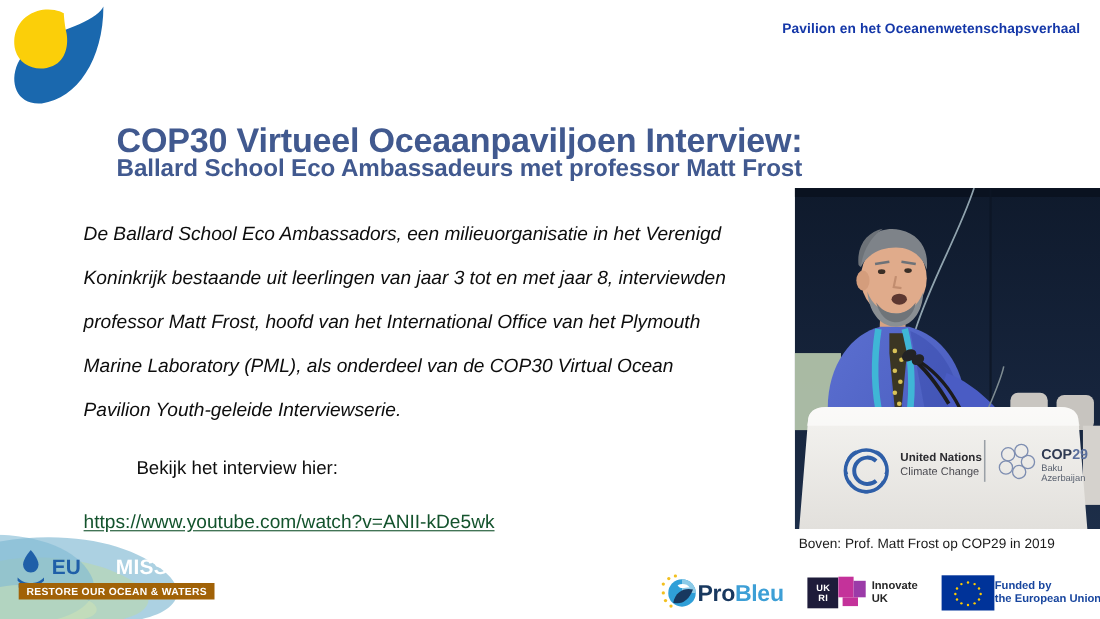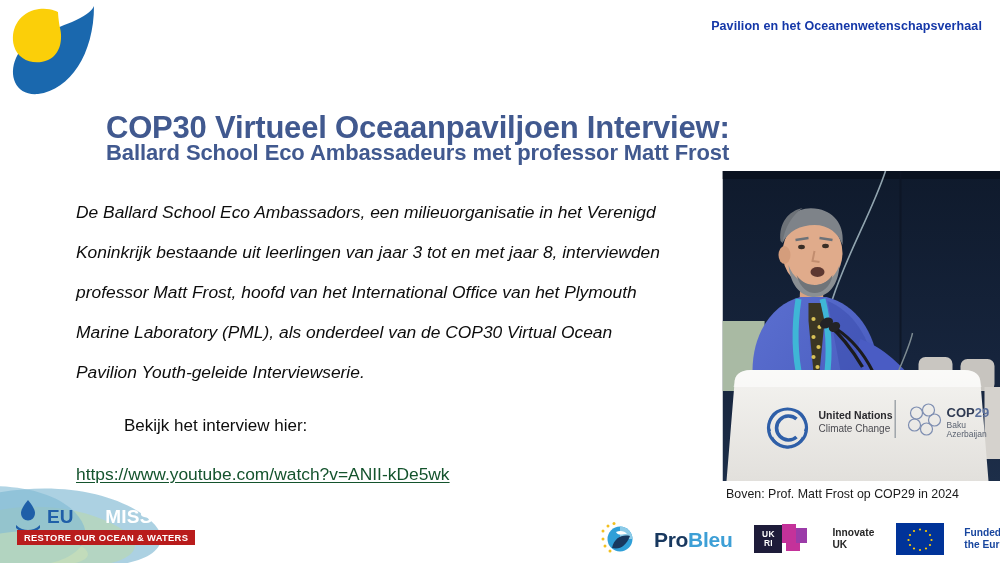--- a/index.html
+++ b/index.html
@@ -133,21 +133,21 @@
     font-weight: bold;
     letter-spacing: 0.2px;
     white-space: nowrap;
   }
   .eum-eu { color: #1f5fa8; }
   .eum-missions { color: #ffffff; margin-left: 26px; }
   .eum-tag {
     position: absolute;
     left: 17px;
     top: 44px;
-    background: #b91c1c;
+    background: #a16207;
     color: #ffffff;
     font-size: 9.4px;
     font-weight: bold;
     letter-spacing: 0.3px;
     padding: 2px 7px 2px 7px;
     white-space: nowrap;
   }
 
   
   .footer-logos {
@@ -155,21 +155,21 @@
     left: 600px;
     top: 518px;
     height: 42px;
     display: flex;
     align-items: center;
     gap: 22px;
   }
   .logo-block {
     display: flex;
     align-items: center;
-    gap: 20px;
+    gap: 0;
     height: 42px;
   }
   .probleu-word {
     font-size: 21px;
     font-weight: bold;
     letter-spacing: -0.3px;
     line-height: 1;
   }
   .pb-pro { color: #18385f; }
   .pb-bleu { color: #3d9fd6; }
@@ -361,21 +361,21 @@
           <circle cx="6" cy="20" r="6"></circle>
         </g>
       </g>
       <text x="224" y="246" font-family="Liberation Sans, sans-serif" font-size="13" font-weight="bold" fill="#2f3a52">COP<tspan fill="#5a6f9c">29</tspan></text>
       <text x="224" y="257" font-family="Liberation Sans, sans-serif" font-size="8.5" fill="#5a6270">Baku</text>
       <text x="224" y="266" font-family="Liberation Sans, sans-serif" font-size="8.5" fill="#5a6270">Azerbaijan</text>
     </g>
   </svg>
 </div>
 
-<div class="photo-caption">Boven: Prof. Matt Frost op COP29 in 2024</div>
+<div class="photo-caption">Boven: Prof. Matt Frost op COP29 in 2019</div>
 
 <div class="eu-missions">
   <svg width="205" height="77" viewBox="0 0 205 77" style="position:absolute;left:0;top:0">
     <path d="M-10 8 C 60 -6, 120 8, 150 34 C 178 58, 150 80, 96 80 L-10 80 Z" fill="#9ec9dd" opacity="0.85"></path>
     <path d="M-10 26 C 40 14, 96 24, 126 46 C 148 62, 128 80, 82 80 L-10 80 Z" fill="#bcd9a8" opacity="0.55"></path>
     <path d="M-10 0 C 40 0, 74 16, 84 40 C 92 62, 64 80, 24 80 L-10 80 Z" fill="#7fb9d4" opacity="0.6"></path>
     <path d="M-10 50 C 24 40, 64 48, 84 62 C 96 72, 80 80, 44 80 L-10 80 Z" fill="#cfe3b4" opacity="0.5"></path>
     <g transform="translate(15,14)">
       <path d="M13 0 C 13 0, 20 8, 20 13 C 20 17.5, 16.8 20.5, 13 20.5 C 9.2 20.5, 6 17.5, 6 13 C 6 8, 13 0, 13 0 Z" fill="#1f5fa8"></path>
       <path d="M1 25 C 5 29, 9 30, 13 30 C 17 30, 21 29, 25 25 L25 28 C 21 32, 17 33, 13 33 C 9 33, 5 32, 1 28 Z" fill="#1f5fa8"></path>

